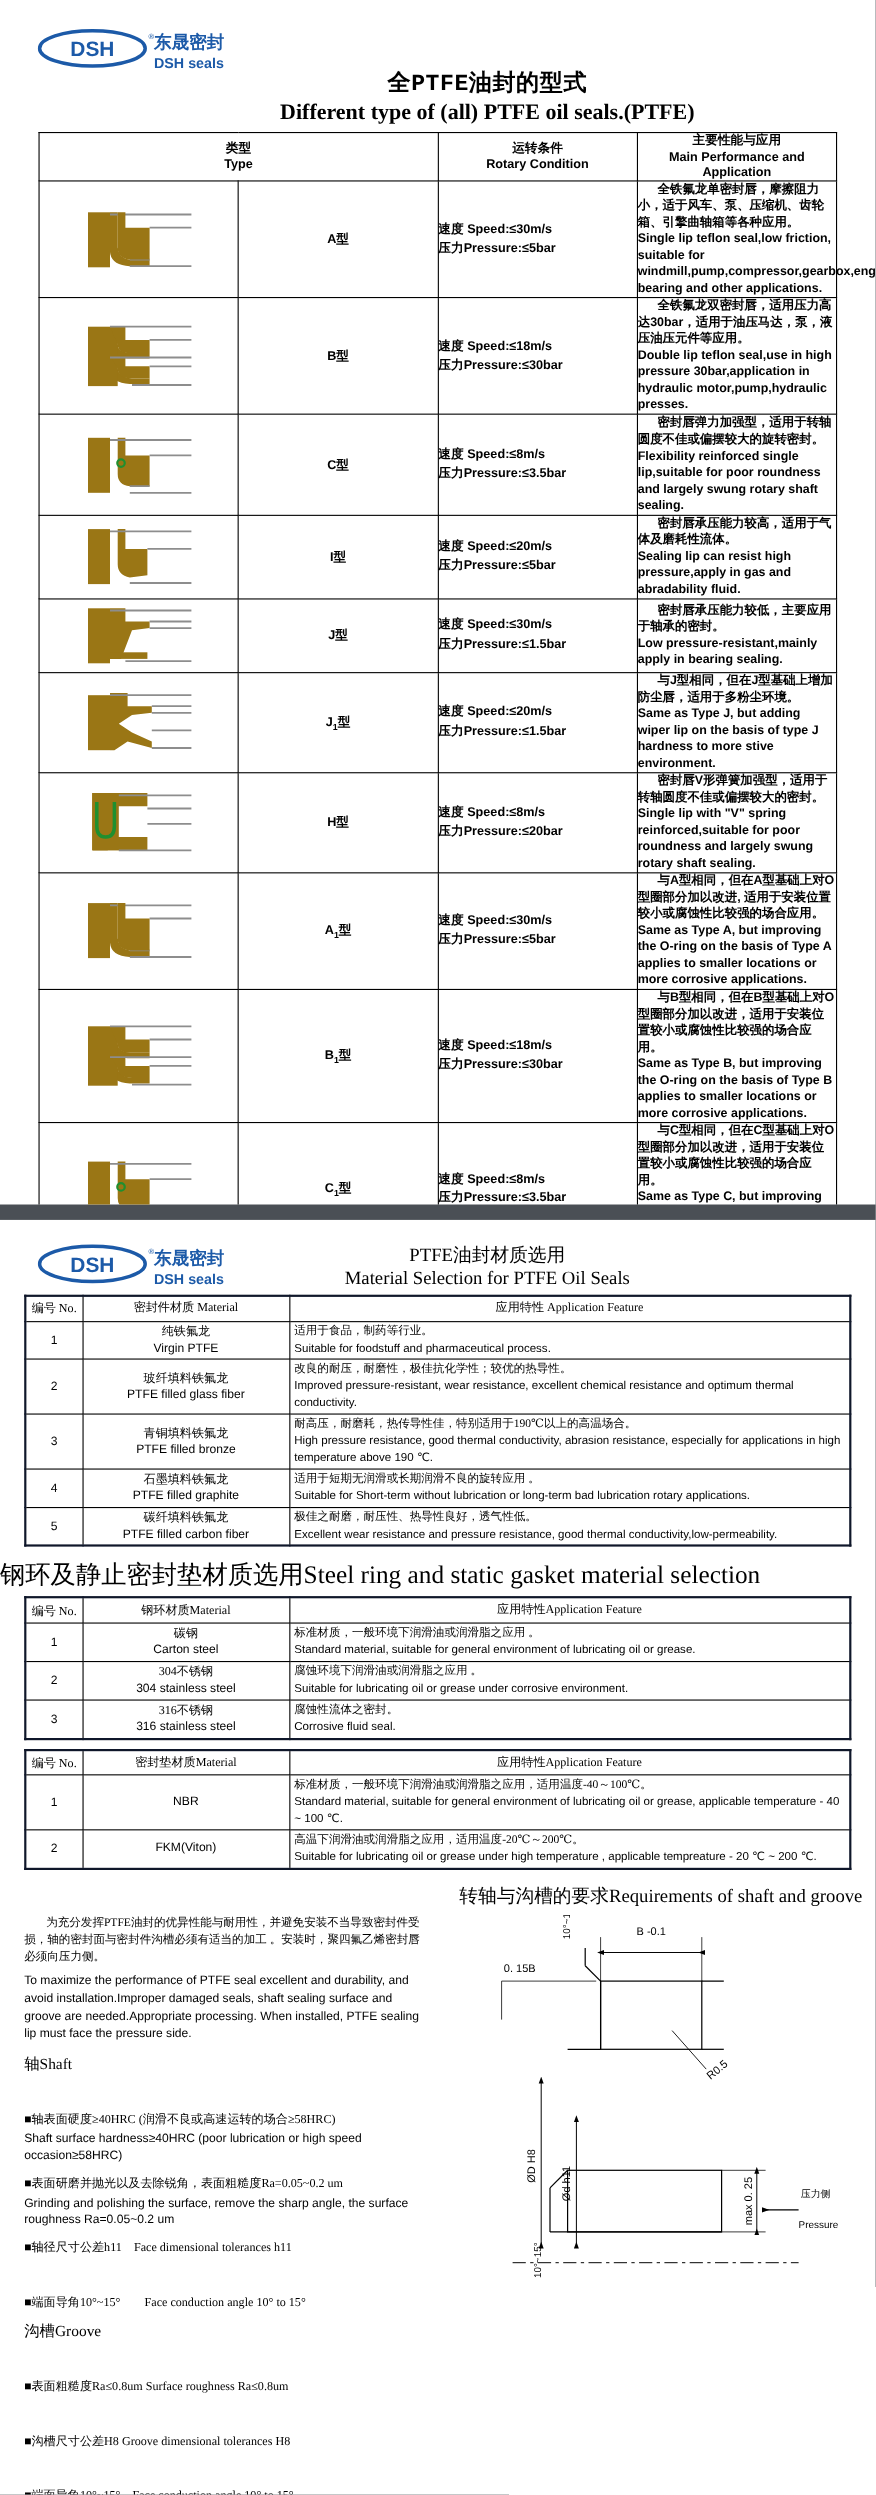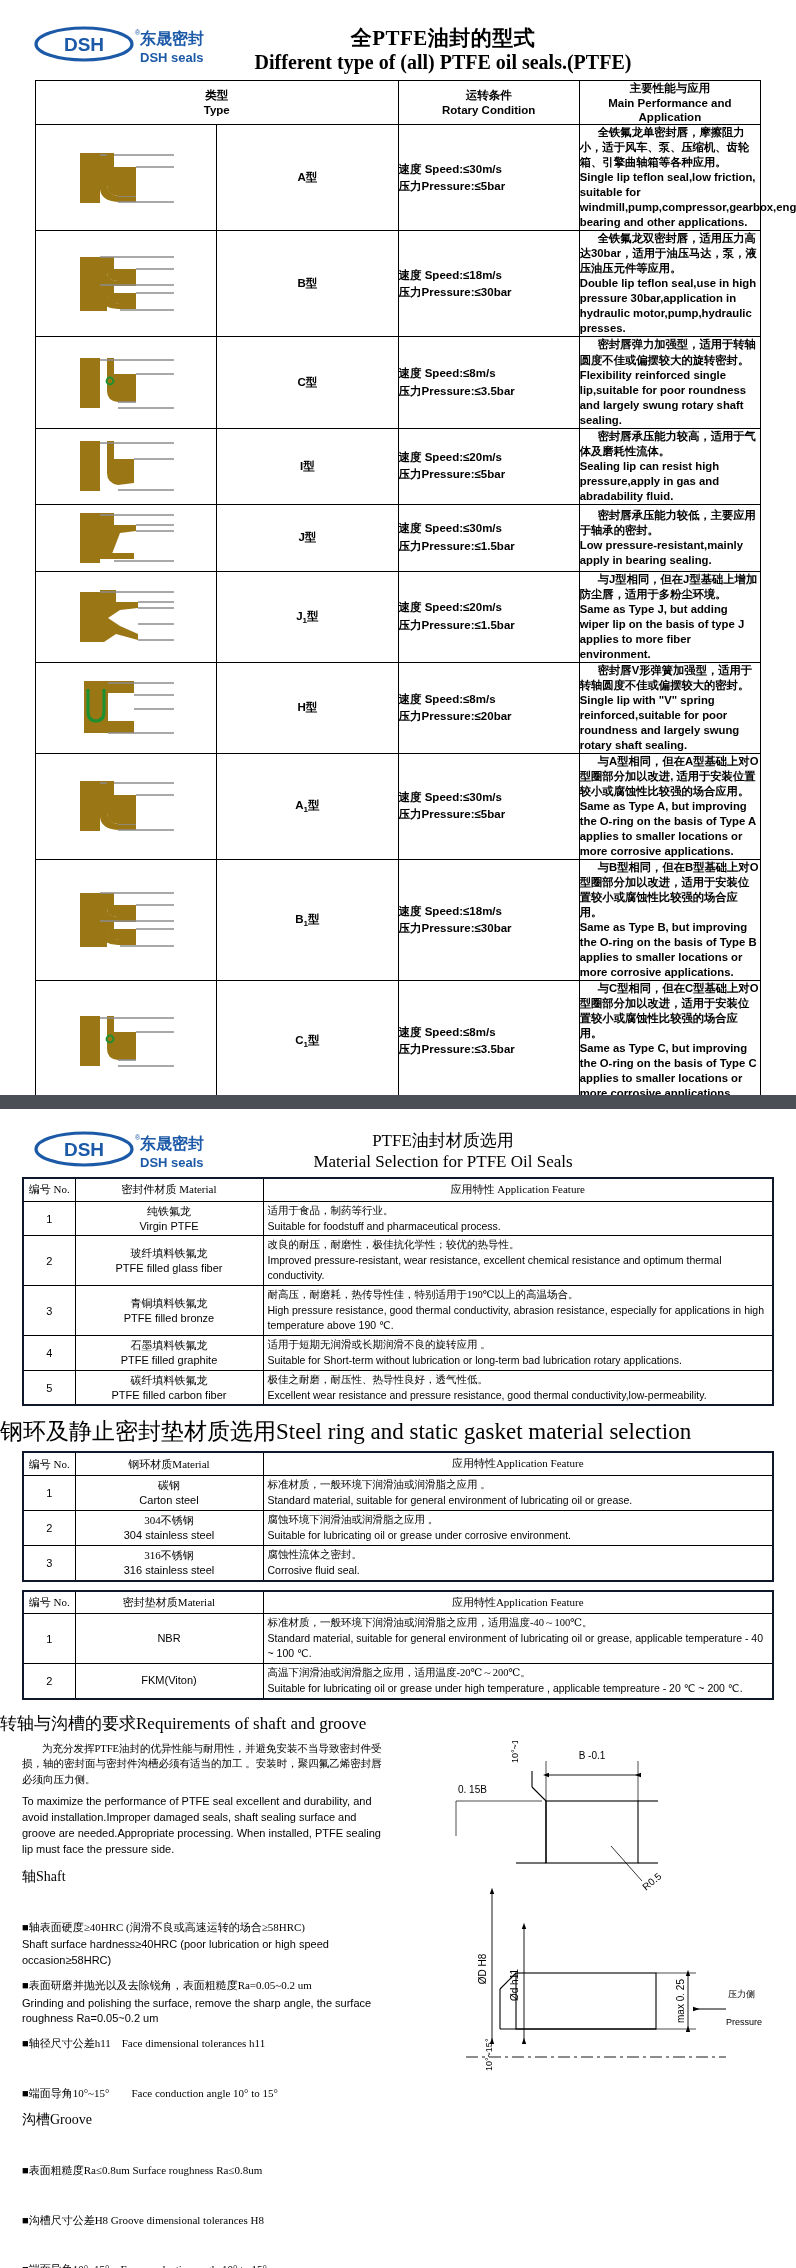--- a/index.html
+++ b/index.html
@@ -22,23 +22,24 @@
 
   
   .hdr {
     display:flex; align-items:flex-start;
     padding: 26px 0 0 0;
   }
   .logo { width: 180px; padding-left: 34px; flex:0 0 auto; }
   .logo svg { display:block; }
   .titles { flex:1 1 auto; text-align:center; padding-right: 90px; }
   .t-cn {
-    font-family: Liberation Serif, serif;
+    font-family: Liberation Mono, monospace;
     font-weight: bold; font-size: 21px; letter-spacing: .5px;
     line-height: 1.15;
+    margin-top: 40px;
   }
   .t-en {
     font-family: "Liberation Serif", "DejaVu Serif", serif;
     font-weight: bold; font-size: 20px; line-height: 1.2;
   }
   .t-cn2 {
     font-family: "Liberation Serif","DejaVu Serif", serif;
     font-size: 17px; line-height:1.2;
   }
   .t-en2 {
@@ -80,23 +81,23 @@
   .f-cn { font-family: "Liberation Serif","DejaVu Serif",serif; font-size: 10.5px; }
   .f-en { font-size: 10.5px; }
   .m-cn { font-family:"Liberation Serif","DejaVu Serif",serif; font-size: 11px; }
   .m-en { font-size: 11px; }
   .mhead .h-cn { font-family:"Liberation Serif","DejaVu Serif",serif; }
 
   .spacer8 { height:8px; }
 
   
   .req-title {
-    text-align:left;
+    text-align:right;
     font-family:"Liberation Serif","DejaVu Serif",serif;
-    font-size: 17px; margin: 12px 0 6px 0;
+    font-size: 17px; margin: 12px 12px 6px 0;
   }
   .reqwrap { display:flex; padding: 0 18px 0 22px; gap: 6px; }
   .reqleft { width: 368px; flex: 0 0 368px; }
   .reqright { flex:1 1 auto; position:relative; }
   .p-cn { font-family:"Liberation Serif","DejaVu Serif",serif; font-size:10.5px; line-height:1.5; text-indent: 20px; }
   .p-en { font-size:11px; line-height:1.45; margin-top:6px; }
   .sub-h { font-size:14px; margin-top:10px; font-family:"Liberation Serif","DejaVu Serif",serif;}
   .bul { font-size:11px; line-height:1.5; }
   .bul-cn { font-family:"Liberation Serif","DejaVu Serif",serif;margin-top:33px; }
   .plain { font-size:11px; line-height:1.45; margin-top:2px;}
@@ -269,21 +270,21 @@
                 <line x1="64" y1="56" x2="100" y2="56" stroke="#8d8d8d" stroke-width="1.6"></line>
               </svg></span>
      </td>
      <td class="c-type">J<sub>1</sub>型</td>
      <td class="c-cond">
        <div>速度 Speed:≤20m/s</div>
        <div>压力Pressure:≤1.5bar</div>
      </td>
      <td class="c-desc">
        <div class="d-cn">与J型相同，但在J型基础上增加防尘唇，适用于多粉尘环境。</div>
-       <div class="d-en">Same as Type J, but adding wiper lip on the basis of type J applies to more fiber environment.</div>
+       <div class="d-en">Same as Type J, but adding wiper lip on the basis of type J hardness to more stive environment.</div>
      </td>
         </tr>
         <tr>
           <td class="c-img">
        <span><svg class="seal" viewBox="0 0 104 66" preserveAspectRatio="xMidYMid meet">
                 <path d="M10 6 L56 6 L56 14 L34 14 L34 50 L56 50 L56 58 L10 58 Z" fill="#9a7615"></path>
                 <rect x="10" y="6" width="14" height="52" fill="#9a7615"></rect>
                 <path d="M10 6 L60 6 L60 18 L30 18 L30 46 L60 46 L60 58 L10 58 Z" fill="#9a7615"></path>
                 <path d="M14 14 L14 36 Q14 46 22 46 Q30 46 30 36 L30 14" fill="none" stroke="#1f8f2f" stroke-width="3.2"></path>
                 <line x1="34" y1="8" x2="100" y2="8" stroke="#8d8d8d" stroke-width="1.6"></line>

